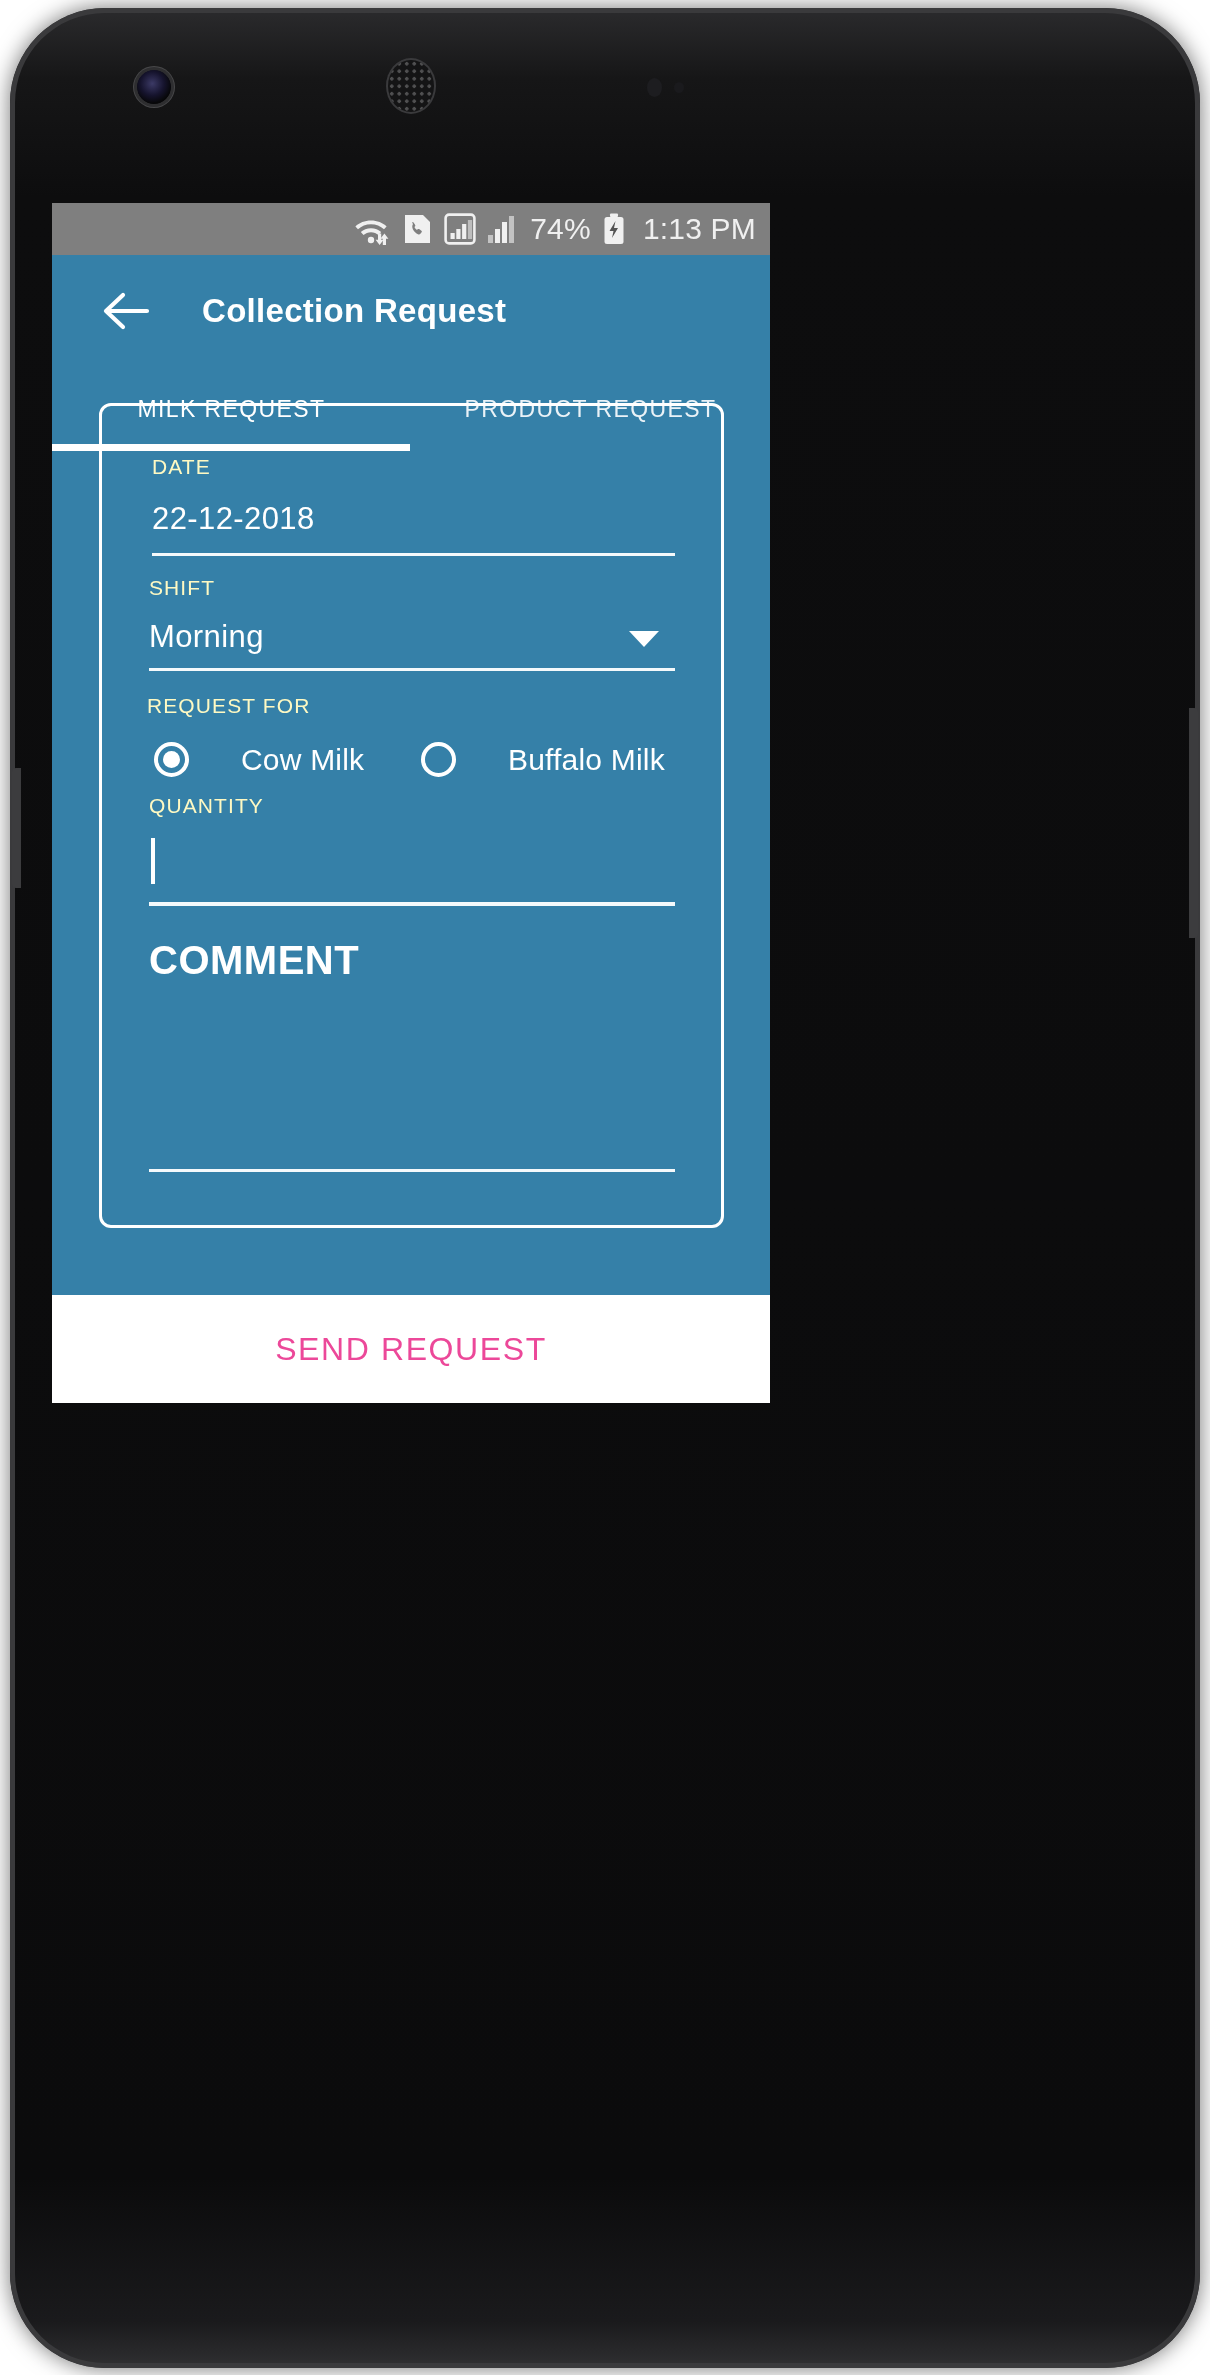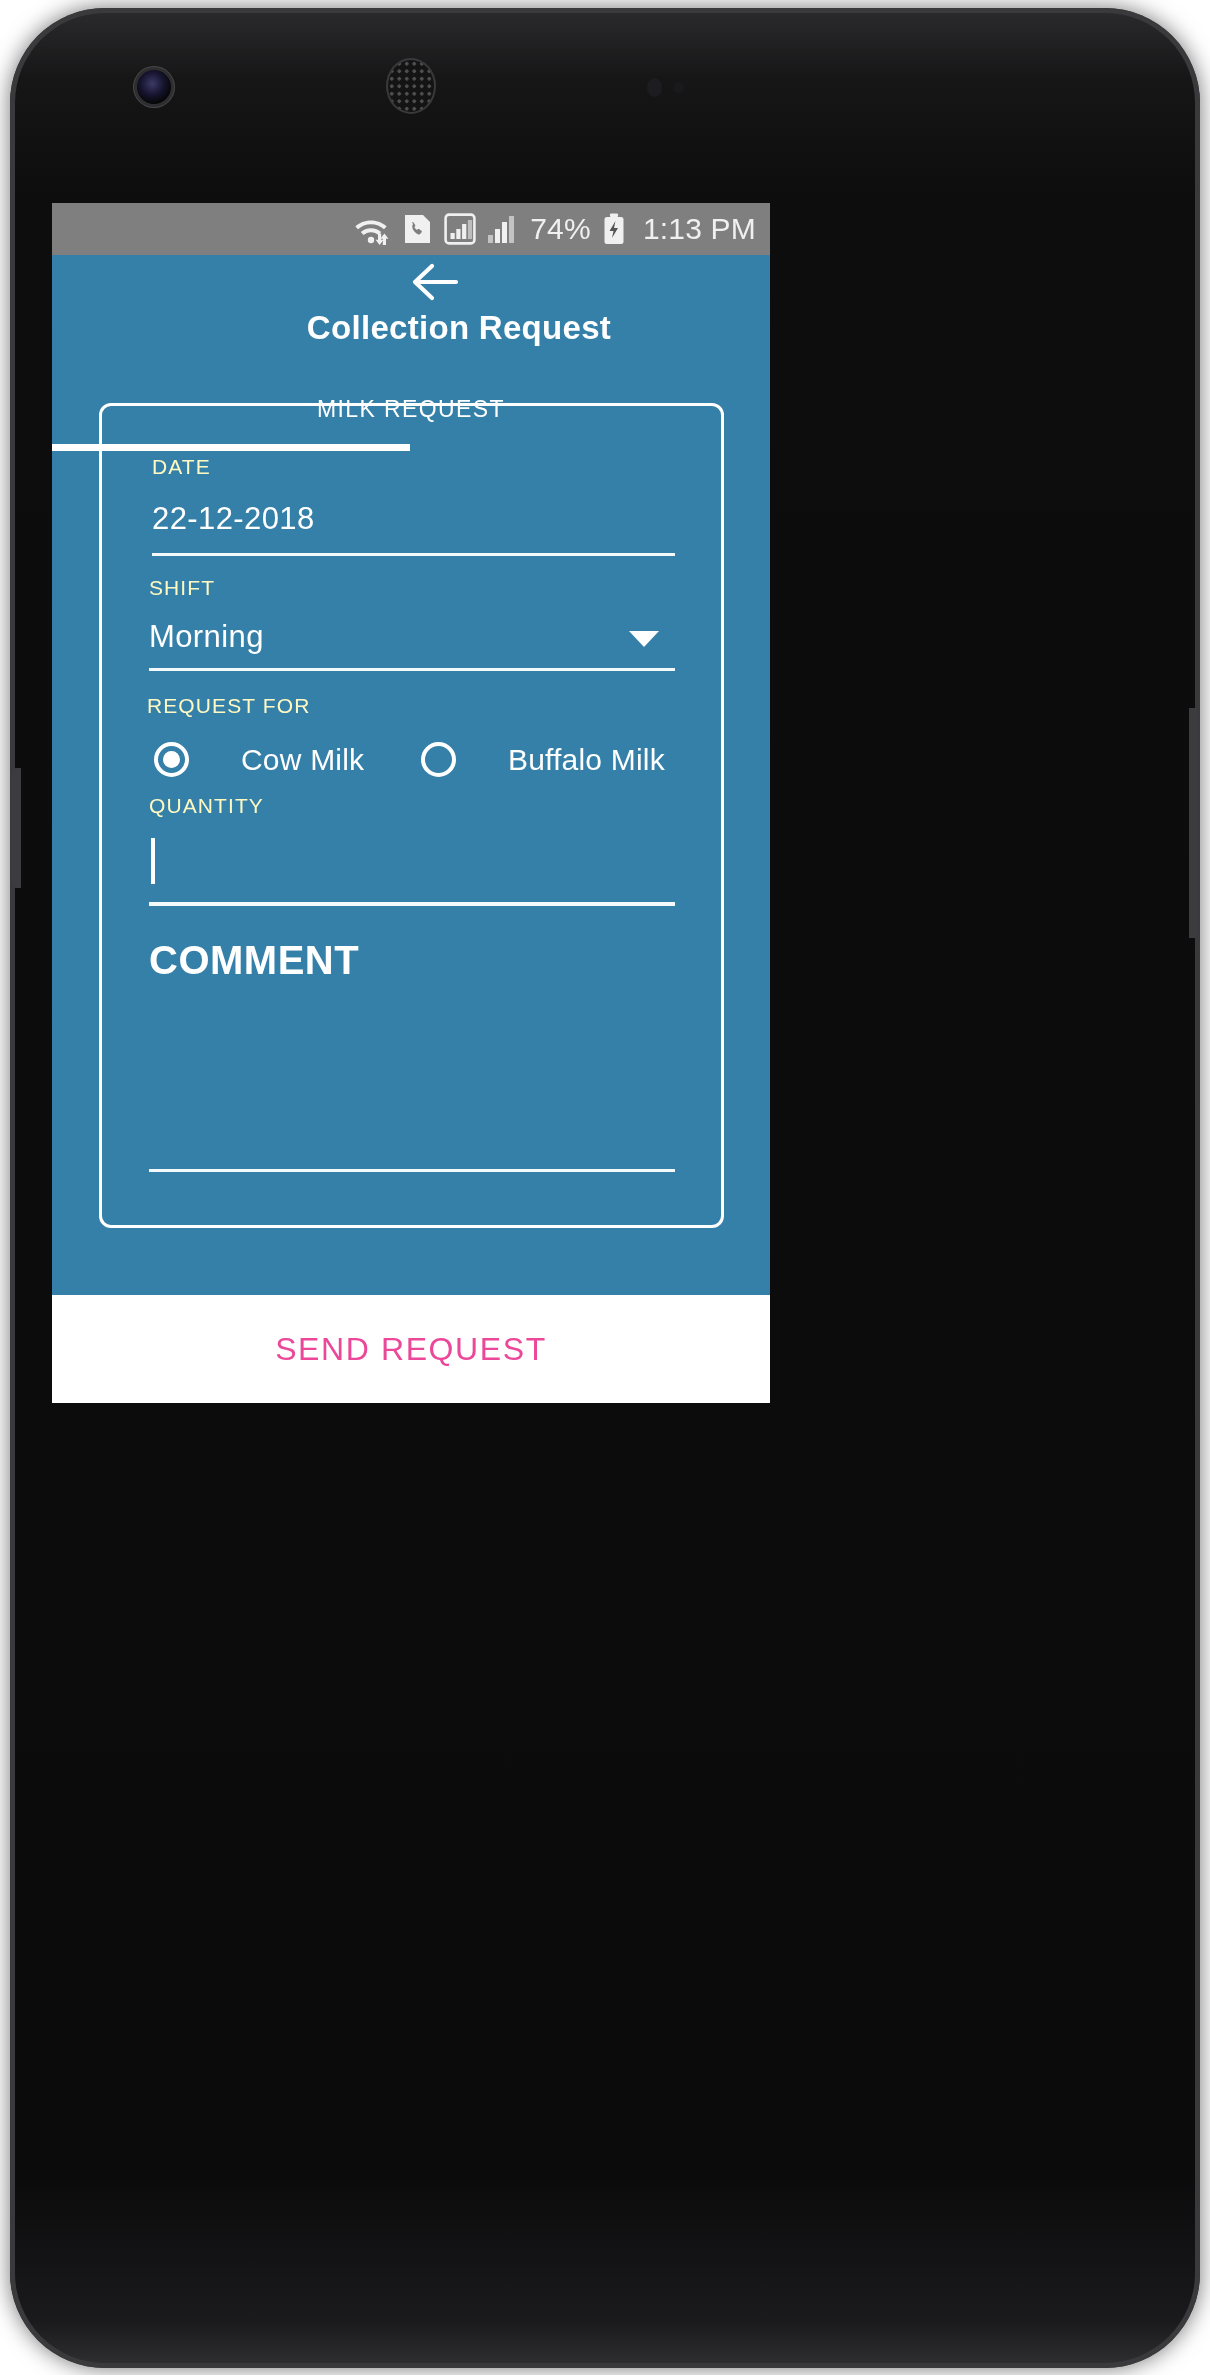--- a/index.html
+++ b/index.html
@@ -82,21 +82,20 @@
     line-height:1;
   }
   #battery-percent { margin-left:2px; }
   #status-clock { margin-left:6px; }
 
   
   #app-bar {
     height:112px;
     display:flex; align-items:center;
     padding-left:46px;
-    flex-direction:column;
   }
   #back-button { width:54px; height:54px; cursor:pointer; flex:none; }
   #app-bar-title {
     color:#ffffff;
     font-size:33px;
     font-weight:700;
     margin-left:50px;
     letter-spacing:.3px;
   }
 
@@ -289,20 +288,23 @@
         <svg id="back-button" viewBox="0 0 54 54">
           <path d="M49 27H8M8 27l17-16M8 27l17 16" fill="none" stroke="#ffffff" stroke-width="4.2" stroke-linecap="round" stroke-linejoin="round"></path>
         </svg>
         <span id="app-bar-title">Collection Request</span>
       </div>
 
       <div id="tab-bar">
         <div class="tab-item">
           <span>MILK REQUEST</span>
         </div>
+        <div class="tab-item inactive">
+          <span>PRODUCT REQUEST</span>
+        </div>
         <div id="tab-indicator"></div>
       </div>
 
       <div id="form-card">
 
         <div id="date-field">
           <div class="field-label">DATE</div>
           <div class="field-value">22-12-2018</div>
           <div class="field-underline"></div>
         </div>

